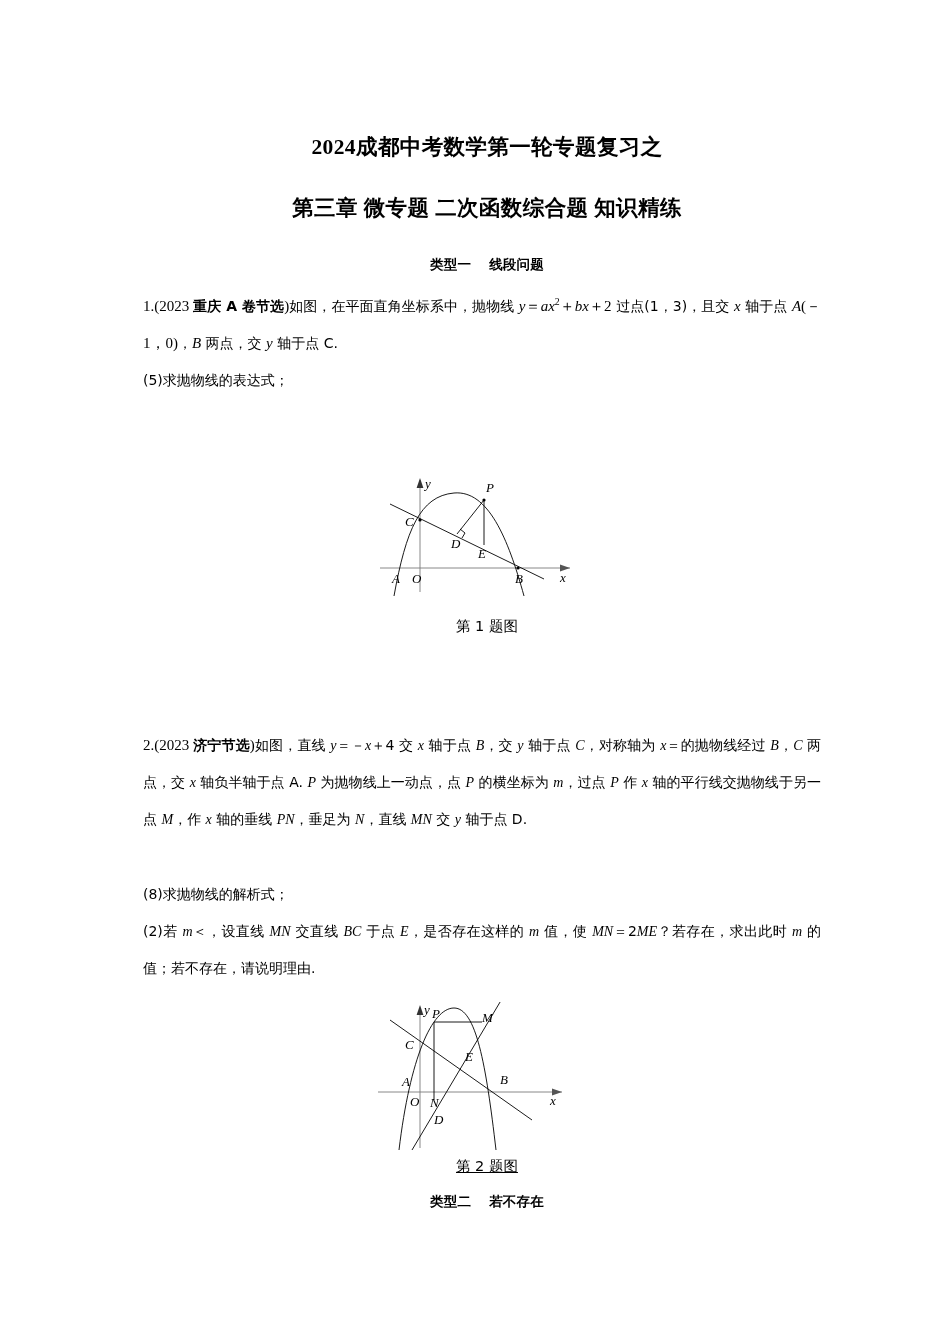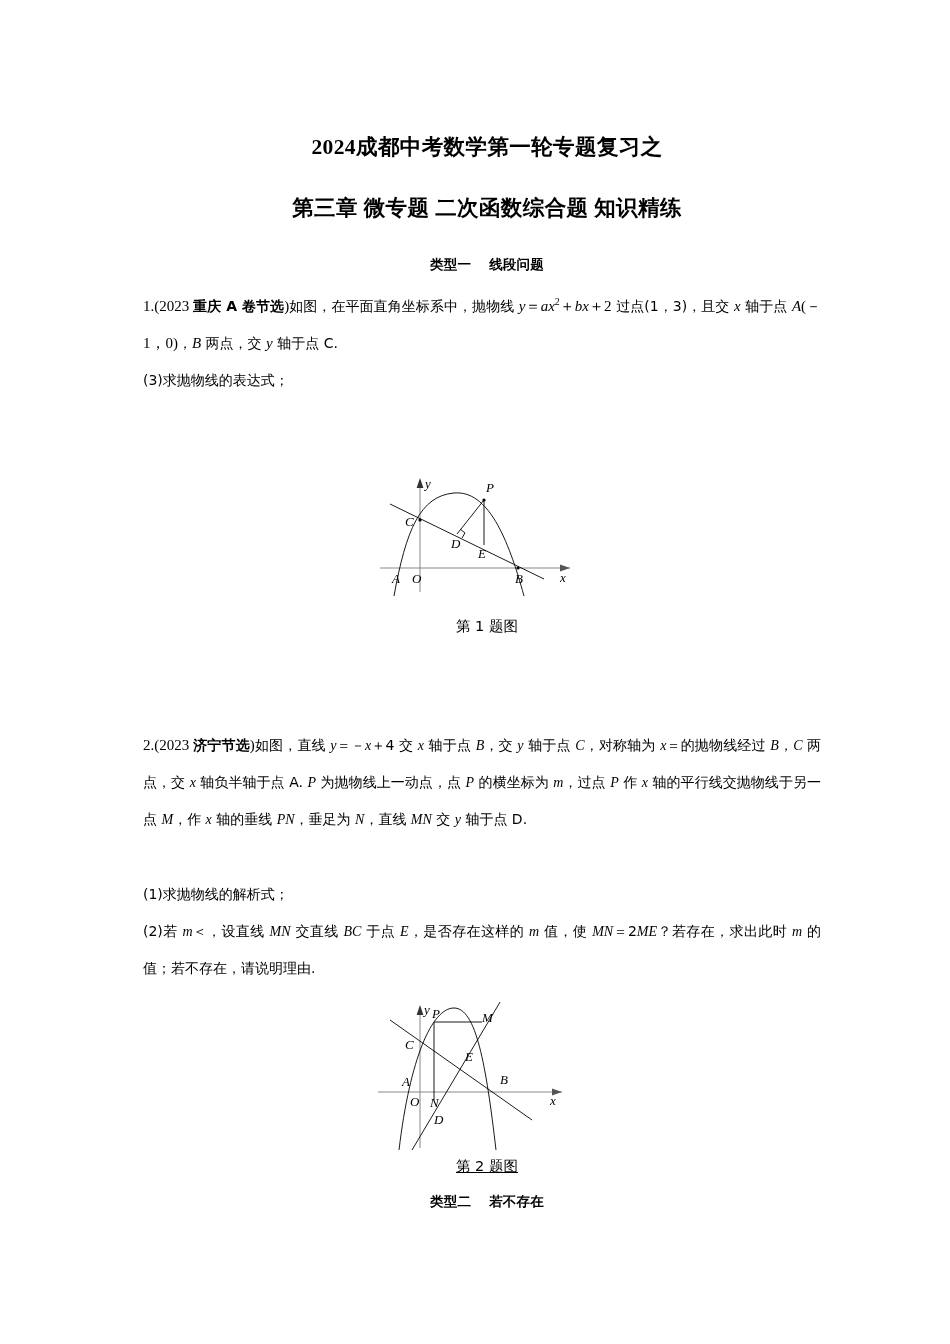--- a/index.html
+++ b/index.html
@@ -99,21 +99,21 @@
 
   <div class="type-header" style="top:256px;">
     <span>类型一</span><span class="gap"></span><span>线段问题</span>
   </div>
 
   <div class="ptext" style="top:288px;">
     <span>1.</span><span>(2023 </span><span class="b cjk">重庆 A 卷节选</span><span>)</span><span class="cjk">如图，在平面直角坐标系中，抛物线 </span><span class="nb"><i>y</i>＝<i>ax</i><sup>2</sup>＋<i>bx</i>＋2</span><span class="cjk"> 过点(1，3)，且交 </span><i>x</i><span class="cjk"> 轴于点 </span><i>A</i><span>(－1，0)</span><span class="cjk">，</span><i>B</i><span class="cjk"> 两点，交 </span><i>y</i><span class="cjk"> 轴于点 C.</span>
   </div>
 
   <div class="ptext" style="top:362px;">
-    <span class="cjk">(3)求抛物线的表达式；</span>
+    <span class="cjk">(5)求抛物线的表达式；</span>
   </div>
 
 
   <div class="figure" style="top:468px;">
     <svg width="230" height="128" viewBox="0 0 230 128">
 
       <line class="ln-grey" x1="8" y1="100" x2="198" y2="100"></line>
       <polygon points="198,100 188,96.5 188,103.5" fill="#555"></polygon>
 
       <line class="ln-grey" x1="48" y1="124" x2="48" y2="12"></line>
@@ -145,21 +145,21 @@
     </svg>
   </div>
 
   <div class="fig-caption" style="top:601px;margin-top:16px;">第 1 题图</div>
 
   <div class="ptext" style="top:727px;">
     <span>2.</span><span>(2023 </span><span class="b cjk">济宁节选</span><span>)</span><span class="cjk">如图，直线 <i>y</i>＝－<i>x</i>＋4 交 <i>x</i> 轴于点 <i>B</i>，交 <i>y</i> 轴于点 <i>C</i>，对称轴为 <i>x</i>＝的抛物线经过 <i>B</i>，<i>C</i> 两点，交 <i>x</i> 轴负半轴于点 A. <i>P</i> 为抛物线上一动点，点 <i>P</i> 的横坐标为 <i>m</i>，过点 <i>P</i> 作 <i>x</i> 轴的平行线交抛物线于另一点 <i>M</i>，作 <i>x</i> 轴的垂线 <i>PN</i>，垂足为 <i>N</i>，直线 <i>MN</i> 交 <i>y</i> 轴于点 D.</span>
   </div>
 
   <div class="ptext" style="top:876px;">
-    <span class="cjk">(1)求抛物线的解析式；</span>
+    <span class="cjk">(8)求抛物线的解析式；</span>
   </div>
 
   <div class="ptext" style="top:913px;">
     <span class="cjk">(2)若 <i>m</i>＜，设直线 <i>MN</i> 交直线 <i>BC</i> 于点 <i>E</i>，是否存在这样的 <i>m</i> 值，使 <i>MN</i>＝2<i>ME</i>？若存在，求出此时 <i>m</i> 的值；若不存在，请说明理由.</span>
   </div>
 
   <div class="figure" style="top:1002px;">
     <svg width="230" height="148" viewBox="0 0 230 148">
 
       <line class="ln-grey" x1="6" y1="90" x2="190" y2="90"></line>

